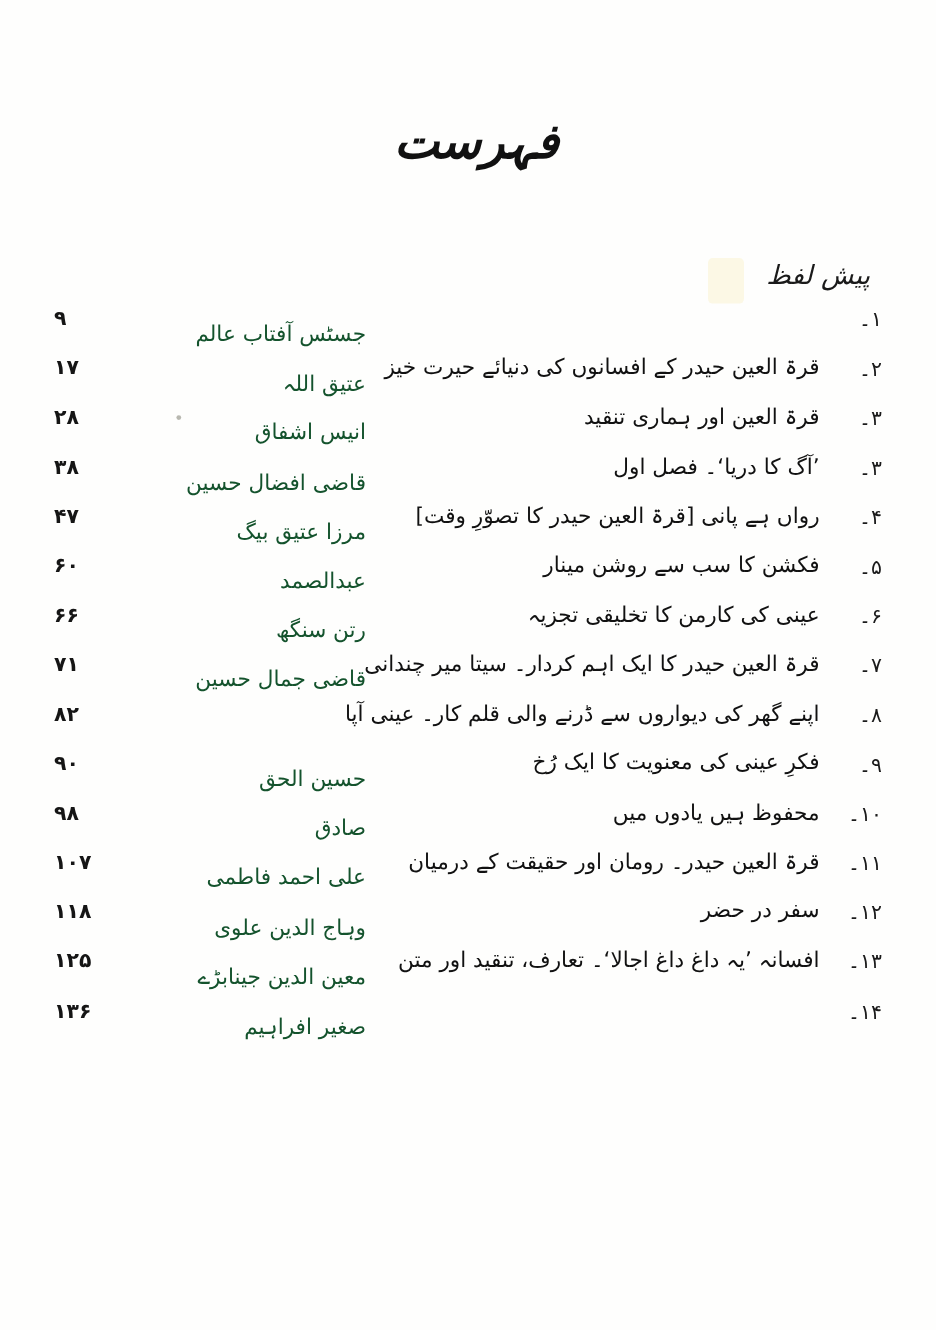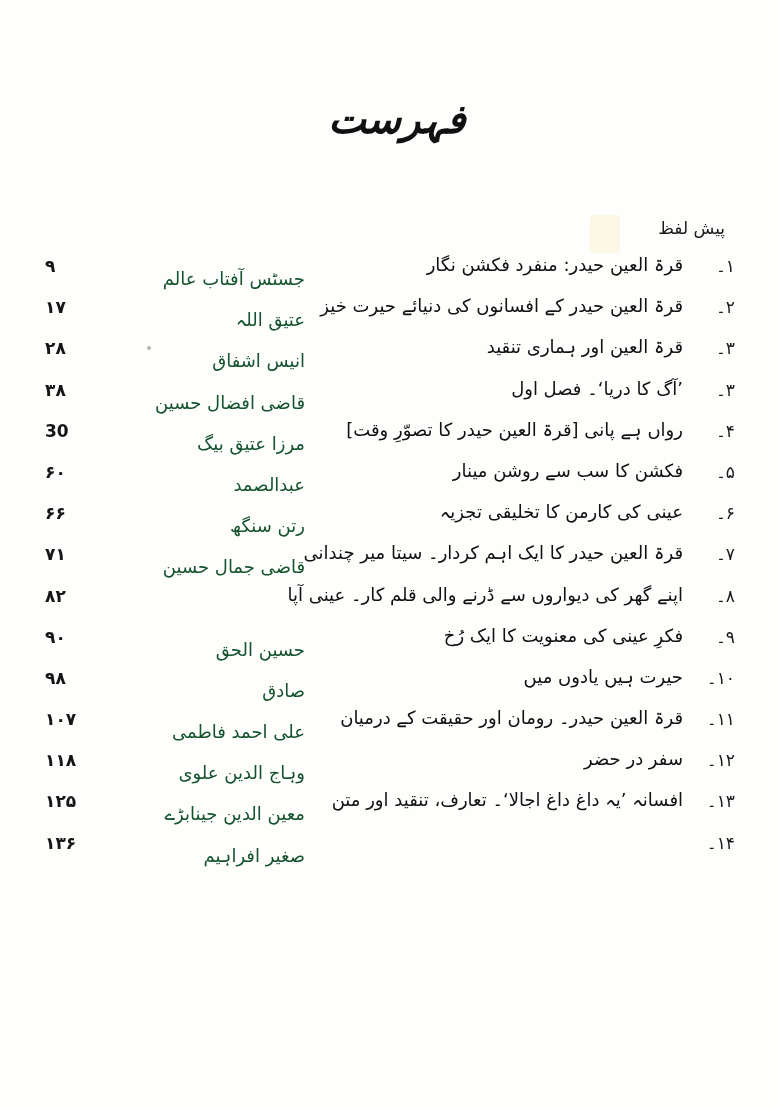--- a/index.html
+++ b/index.html
@@ -33,22 +33,23 @@
       font-style: italic;
       color: #111;
       letter-spacing: 1px;
       margin-left: 14px;
     }
     .preface {
       position: absolute;
       right: 55px;
       top: 218px;
       direction: rtl;
-      font-size: 17px;
+      font-size: 22px;
       color: #1a1a1a;
+      font-style: italic;
     }
     .smudge {
       position: absolute;
       left: 590px;
       top: 215px;
       width: 30px;
       height: 38px;
       background: #fbf6de;
       border-radius: 4px;
       opacity: 0.8;
@@ -117,21 +118,20 @@
   <div class="smudge"></div>
   <div class="dot" style="left:147px; top:346px;"></div>
 
   <div class="title">فہرست</div>
 
   <div class="preface">پیش لفظ</div>
 
   <div class="toc">
     <div class="row">
       <span class="num">۱۔</span>
-      <span class="ttl">قرۃ العین حیدر: منفرد فکشن نگار</span>
       <span class="author">جسٹس آفتاب عالم</span>
       <span class="pg">۹</span>
     </div>
     <div class="row">
       <span class="num">۲۔</span>
       <span class="ttl">قرۃ العین حیدر کے افسانوں کی دنیائے حیرت خیز</span>
       <span class="author">عتیق اللہ</span>
       <span class="pg">۱۷</span>
     </div>
     <div class="row">
@@ -143,21 +143,21 @@
     <div class="row">
       <span class="num">۳۔</span>
       <span class="ttl">’آگ کا دریا‘۔ فصل اول</span>
       <span class="author">قاضی افضال حسین</span>
       <span class="pg">۳۸</span>
     </div>
     <div class="row">
       <span class="num">۴۔</span>
       <span class="ttl">رواں ہے پانی [قرۃ العین حیدر کا تصوّرِ وقت]</span>
       <span class="author">مرزا عتیق بیگ</span>
-      <span class="pg">30</span>
+      <span class="pg">۴۷</span>
     </div>
     <div class="row">
       <span class="num">۵۔</span>
       <span class="ttl">فکشن کا سب سے روشن مینار</span>
       <span class="author">عبدالصمد</span>
       <span class="pg">۶۰</span>
     </div>
     <div class="row">
       <span class="num">۶۔</span>
       <span class="ttl">عینی کی کارمن کا تخلیقی تجزیہ</span>
@@ -176,21 +176,21 @@
       <span class="pg">۸۲</span>
     </div>
     <div class="row">
       <span class="num">۹۔</span>
       <span class="ttl">فکرِ عینی کی معنویت کا ایک رُخ</span>
       <span class="author">حسین الحق</span>
       <span class="pg">۹۰</span>
     </div>
     <div class="row">
       <span class="num">۱۰۔</span>
-      <span class="ttl">حیرت ہیں یادوں میں</span>
+      <span class="ttl">محفوظ ہیں یادوں میں</span>
       <span class="author">صادق</span>
       <span class="pg">۹۸</span>
     </div>
     <div class="row">
       <span class="num">۱۱۔</span>
       <span class="ttl">قرۃ العین حیدر۔ رومان اور حقیقت کے درمیان</span>
       <span class="author">علی احمد فاطمی</span>
       <span class="pg">۱۰۷</span>
     </div>
     <div class="row">

